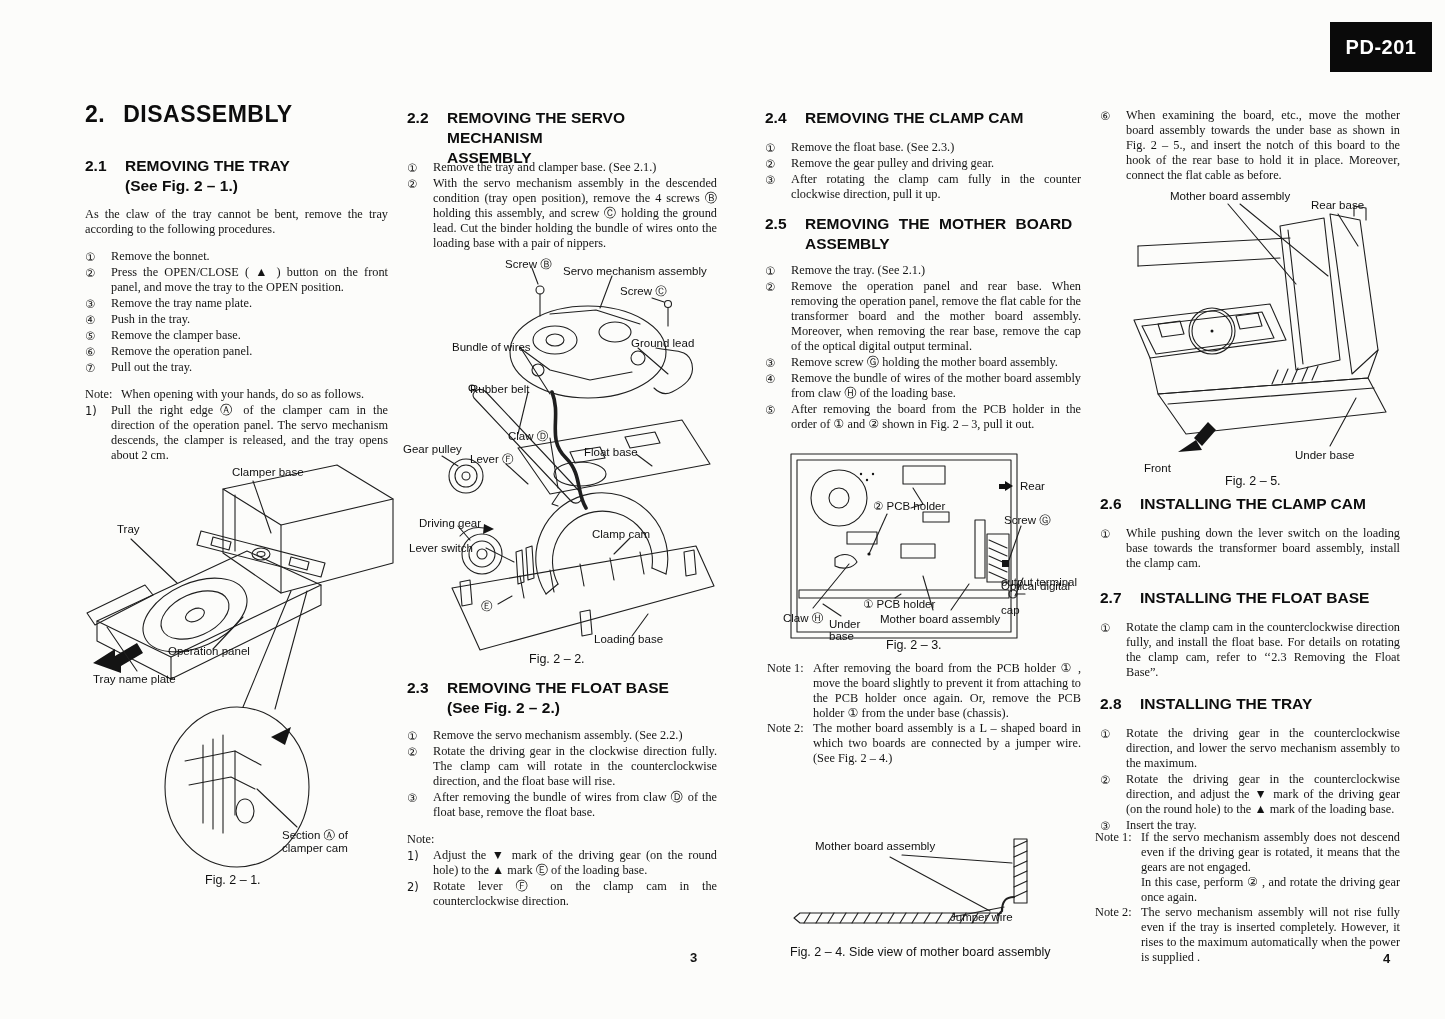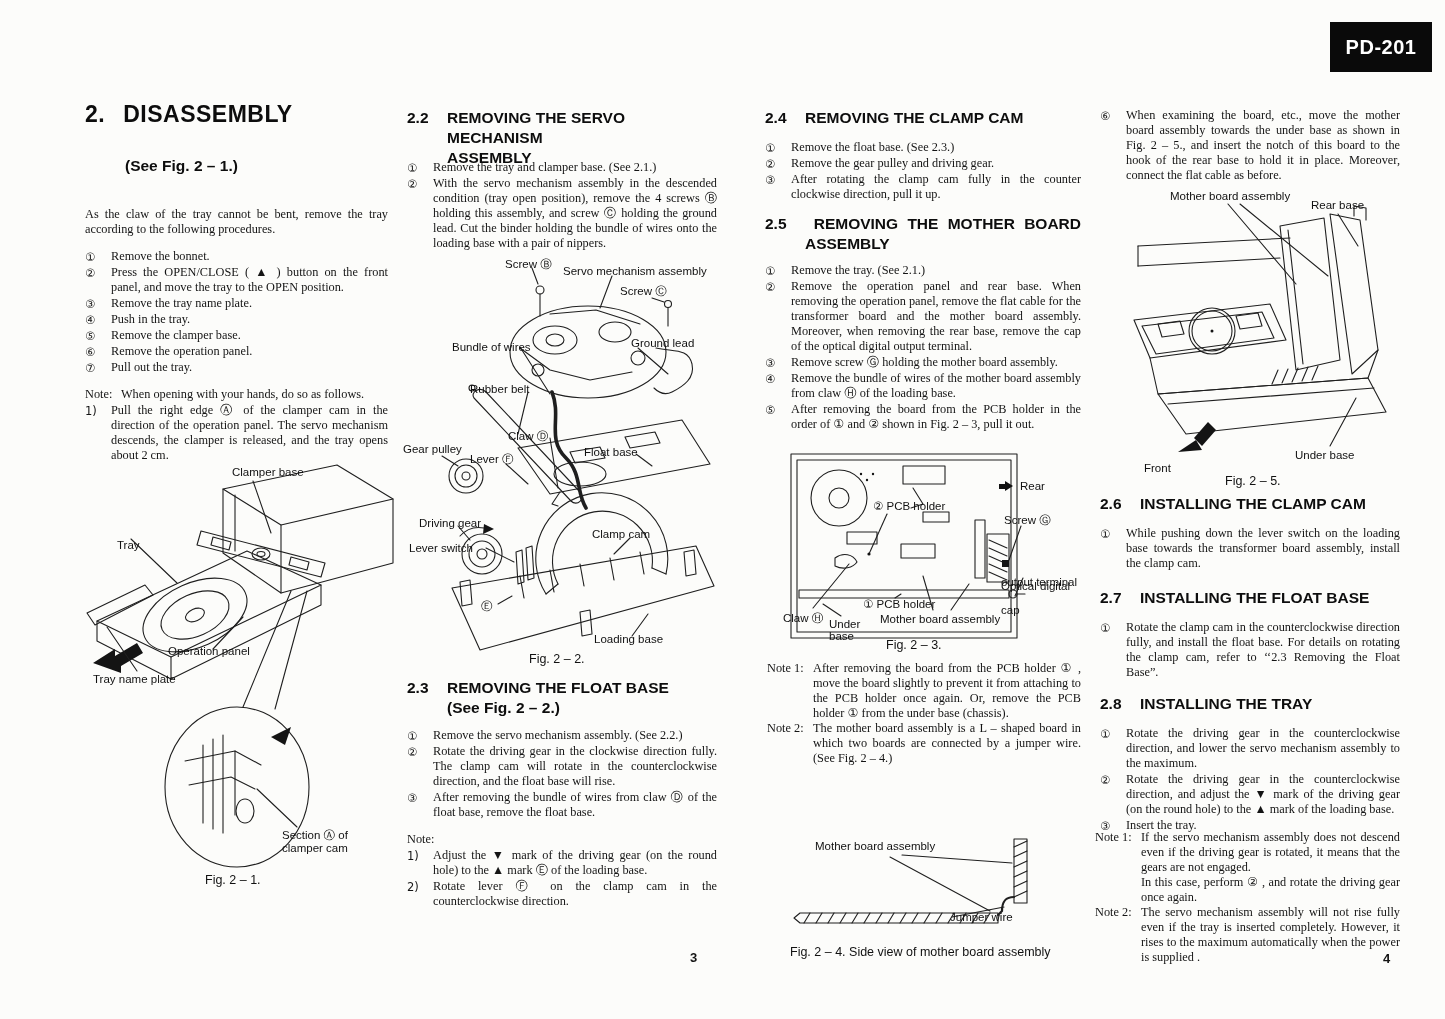--- a/index.html
+++ b/index.html
@@ -12,21 +12,21 @@
   .abs{position:absolute;}
   
   .doc-title{display:flex;gap:18px;font-family:"Liberation Sans","DejaVu Sans",sans-serif;
     font-weight:bold;font-size:23px;letter-spacing:.5px;color:#0d0d0d;}
   .h2{display:flex;gap:0;font-family:"Liberation Sans","DejaVu Sans",sans-serif;
     font-weight:bold;font-size:15.5px;line-height:1.3;color:#0d0d0d;}
   .h2 .hnum{flex:0 0 40px;}
   .h2 .htxt{flex:1;}
   .h2sub{margin-left:40px;font-family:"Liberation Sans","DejaVu Sans",sans-serif;
     font-weight:bold;font-size:15.5px;line-height:1.3;color:#0d0d0d;}
-  .wsp{word-spacing:5px;text-align:right;}
+  .wsp{word-spacing:5px;}
   
   .para{text-align:justify;}
   .steps{display:flex;flex-direction:column;gap:1px;}
   .step{display:flex;}
   .snum{flex:0 0 26px;font-family:"DejaVu Sans","Liberation Sans",sans-serif;font-size:11.5px;padding-top:1px;}
   .stext{flex:1;text-align:justify;}
   .notehead{display:flex;}
   .nlab{flex:0 0 36px;}
   .nlab2{flex:0 0 46px;}
   .ntxt{flex:1;text-align:justify;}
@@ -57,20 +57,24 @@
 <div class="badge">
   <span>PD-201</span>
 </div>
 
 <div class="abs doc-title" style="left:85px;top:100px;">
   <span>2.</span>
   <span>DISASSEMBLY</span>
 </div>
 
 <div class="abs" style="left:85px;top:156px;width:303px;">
+  <div class="h2">
+      <span class="hnum">2.1</span>
+      <span class="htxt">REMOVING THE TRAY</span>
+    </div>
   <div class="h2sub">(See Fig. 2 – 1.)</div>
 </div>
 
 <div class="abs para" style="left:85px;top:207px;width:303px;">As the claw of the tray cannot be bent, remove the tray according to the following procedures.</div>
 
 <div class="abs steps" style="left:85px;top:249px;width:303px;">
   <div class="step">
       <span class="snum">①</span>
       <span class="stext">Remove the bonnet.</span>
     </div>
@@ -143,21 +147,21 @@
     <line class="ln" x1="128" y1="284" x2="128" y2="374"></line>
     <line class="ln" x1="138" y1="280" x2="138" y2="378"></line>
     <polyline class="ln" points="100,306 150,296 176,310"></polyline>
     <polyline class="ln" points="104,330 146,322 170,334"></polyline>
     <line class="ln" x1="150" y1="296" x2="150" y2="360"></line>
     <ellipse class="ln" cx="160" cy="356" rx="9" ry="12"></ellipse>
     <polygon class="fill" points="186,282 206,272 200,290"></polygon>
     <line class="ln" x1="212" y1="372" x2="172" y2="334"></line>
   </svg>
   <span class="fl" style="left:147px;top:11px;">Clamper base</span>
-  <span class="fl" style="left:32px;top:68px;margin-top:16px;">Tray</span>
+  <span class="fl" style="left:32px;top:68px;">Tray</span>
   <span class="fl" style="left:83px;top:190px;">Operation panel</span>
   <span class="fl" style="left:8px;top:218px;">Tray name plate</span>
   <span class="fl" style="left:197px;top:374px;">Section Ⓐ of</span>
   <span class="fl" style="left:197px;top:387px;">clamper cam</span>
   <span class="fcap" style="left:120px;top:418px;">Fig. 2 – 1.</span>
 </div>
 
 <div class="abs" style="left:407px;top:108px;width:310px;">
   <div class="h2">
       <span class="hnum">2.2</span>

